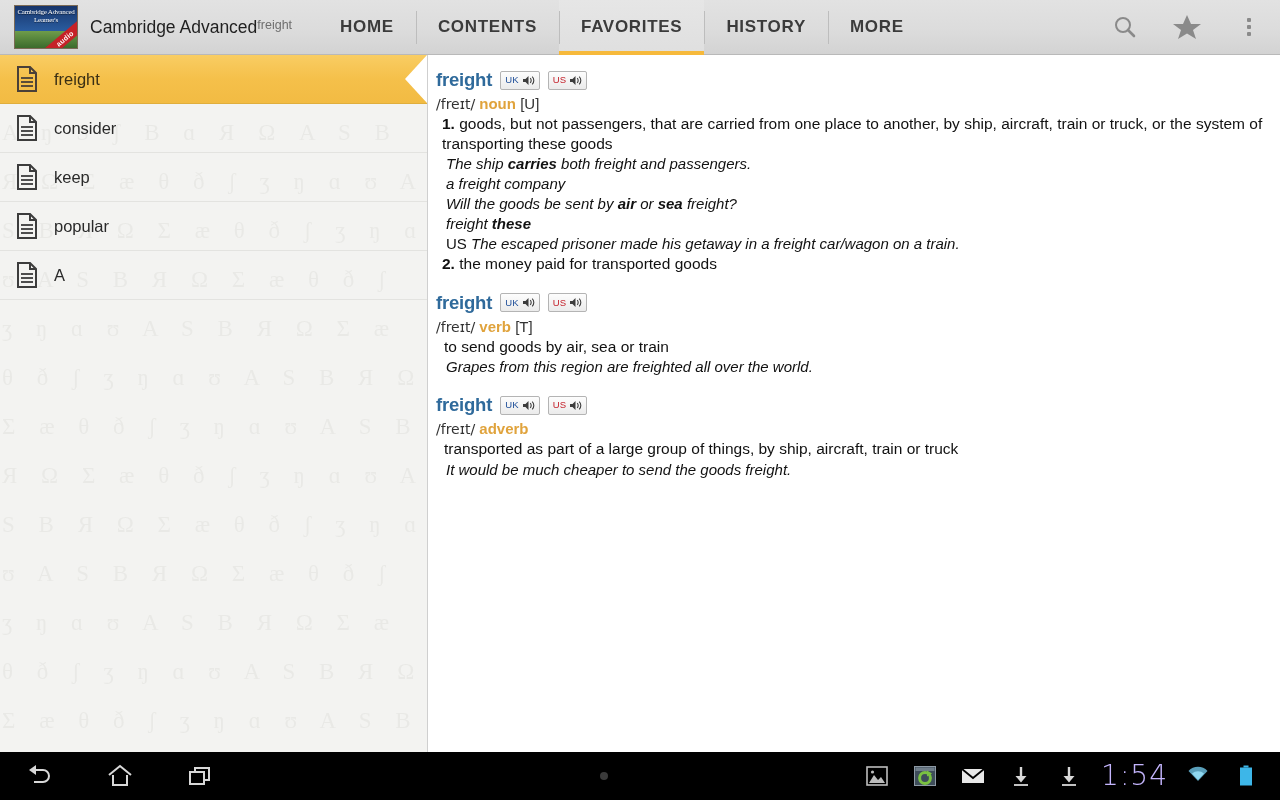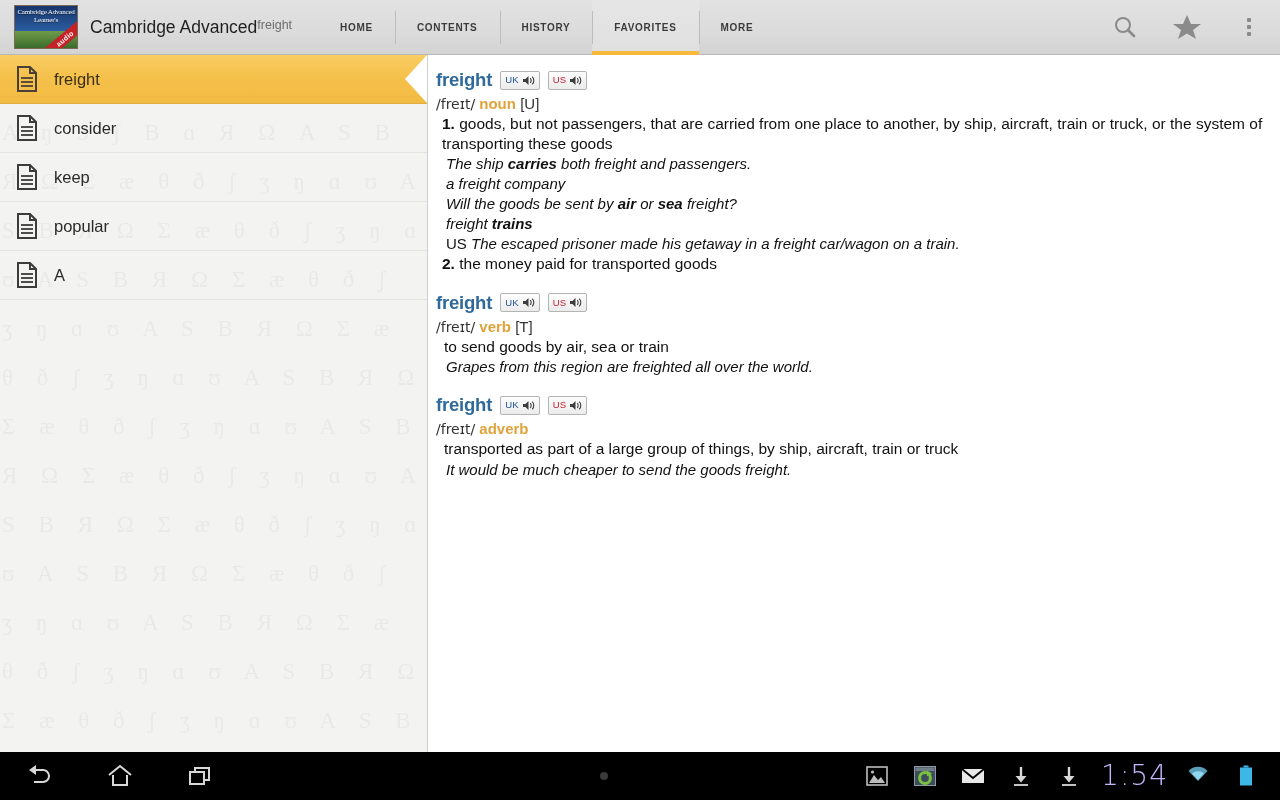--- a/index.html
+++ b/index.html
@@ -46,21 +46,21 @@
     color: #fff; font-size: 7px; line-height: 11px; text-align: center;
     font-weight: bold; letter-spacing: .3px;
   }
   .titles { display: flex; justify-content: center; min-width: 200px; }
   .title-main { font-size: 17.5px; color: #1f1f1f; line-height: 21px; }
   .title-sub  { font-size: 12.5px; color: #6e6e6e; line-height: 16px; }
 
   .tabs { display: flex; align-items: stretch; height: 55px; margin-left: 26px; }
   .tab {
     position: relative; display: flex; align-items: center; justify-content: center;
-    padding: 0 22px; font-size: 10px; letter-spacing: .7px; color: #3b3b3b;
+    padding: 0 22px; font-size: 17px; letter-spacing: .7px; color: #3b3b3b;
     height: 55px; cursor: pointer; font-weight: bold;
   }
   .tab + .tab::before {
     content: ""; position: absolute; left: 0; top: 11px; bottom: 11px;
     width: 1px; background: #bdbdbd;
   }
   .tab.active { background: linear-gradient(to bottom, #e6e6e6, #dfdfdf); }
   .tab.active::after {
     content: ""; position: absolute; left: 0; right: 0; bottom: 0; height: 4px;
     background: #f6b93b;
@@ -174,22 +174,22 @@
     </div>
 
     <div class="titles">
       <div class="title-main">Cambridge Advanced</div>
       <div class="title-sub">freight</div>
     </div>
 
     <div class="tabs">
       <div class="tab">HOME</div>
       <div class="tab">CONTENTS</div>
+      <div class="tab active">FAVORITES</div>
       <div class="tab">HISTORY</div>
-      <div class="tab active">FAVORITES</div>
       <div class="tab">MORE</div>
     </div>
 
     <div class="ab-right">
       <div class="ab-btn">
         <svg width="26" height="26" viewBox="0 0 26 26">
           <circle cx="11" cy="11" r="7" fill="none" stroke="#8a8a8a" stroke-width="2"></circle>
           <line x1="16" y1="16" x2="22" y2="22" stroke="#8a8a8a" stroke-width="2.6" stroke-linecap="round"></line>
         </svg>
       </div>
@@ -300,21 +300,21 @@
       </div>
 
       <div class="sense">
         <span class="num">1.</span>
         <span>goods, but not passengers, that are carried from one place to another, by ship, aircraft, train or truck, or the system of transporting these goods</span>
       </div>
 
       <div class="example">The ship <b>carries</b> both freight and passengers.</div>
       <div class="example">a freight company</div>
       <div class="example">Will the goods be sent by <b>air</b> or <b>sea</b> freight?</div>
-      <div class="example">freight <b>trains</b></div>
+      <div class="example">freight <b>these</b></div>
       <div class="example"><span class="reg">US </span>The escaped prisoner made his getaway in a freight car/wagon on a train.</div>
 
       <div class="sense">
         <span class="num">2.</span>
         <span>the money paid for transported goods</span>
       </div>
     </div>
 
     <div class="entry" style="margin-top:14px;">
       <div class="entry-head">

